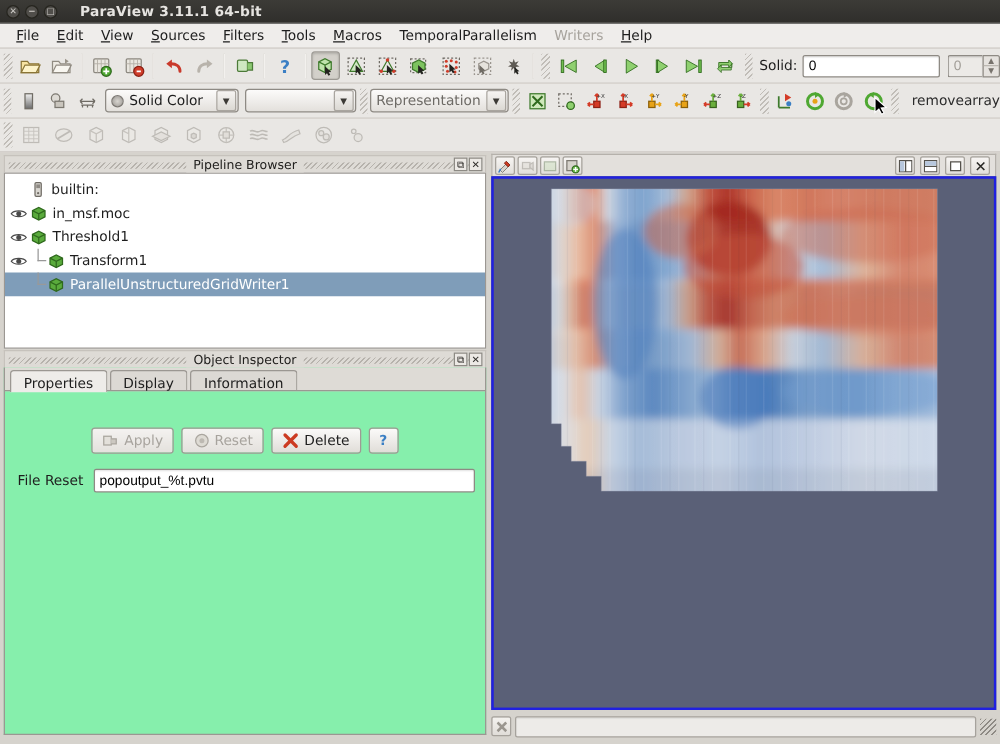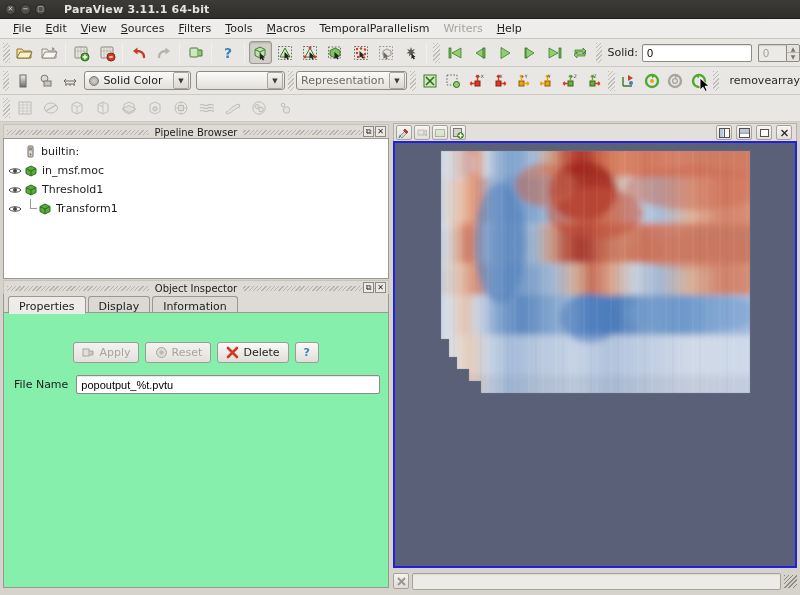--- a/index.html
+++ b/index.html
@@ -634,20 +634,31 @@
         <div class="pl-indent branch"></div>
         <div class="pl-icon">
           <svg width="14" height="14" viewBox="0 0 14 14">
             <path d="M2 4.5l5-2.5 5 2.5v5l-5 2.5-5-2.5z" fill="#5aab3c" stroke="#2f6a1d"></path>
             <path d="M2 4.5l5 2.5 5-2.5M7 7v5" stroke="#2f6a1d" fill="none"></path>
           </svg>
           </div>
         <div class="pl-label">Transform1</div>
       </div>
 
+      <div class="pl-row selected">
+        <div class="pl-eye"></div>
+        <div class="pl-indent last"></div>
+        <div class="pl-icon">
+          <svg width="14" height="14" viewBox="0 0 14 14">
+            <path d="M2 4.5l5-2.5 5 2.5v5l-5 2.5-5-2.5z" fill="#5aab3c" stroke="#2f6a1d"></path>
+            <path d="M2 4.5l5 2.5 5-2.5M7 7v5" stroke="#2f6a1d" fill="none"></path>
+          </svg>
+          </div>
+        <div class="pl-label">ParallelUnstructuredGridWriter1</div>
+      </div>
 
     </div>
   </div>
 
   <div class="panel" id="inspectorPanel">
     <div class="dockhdr">
       <div class="hatch"></div>
       <div class="lbl">Object Inspector</div>
       <div class="dockbtns">
         <div class="dockbtn">⧉</div>
@@ -681,21 +692,21 @@
             <path d="M2 2l9 9M11 2l-9 9" stroke="#cc3b22" stroke-width="2.6" stroke-linecap="round"></path>
           </svg>
           <span>Delete</span>
         </div>
         <div class="pbtn help">
           <span style="color:#3b7fc4;font-weight:bold;">?</span>
         </div>
       </div>
 
       <div class="fieldrow">
-        <label>File Name</label>
+        <label>File Reset</label>
         <input class="finput" value="popoutput_%t.pvtu" style="">
       </div>
     </div>
   </div>
 
   <div id="renderDock">
     <div class="rvtoolbar">
       <div class="rvbtn">
         <svg width="12" height="12" viewBox="0 0 12 12">
           <path d="M2 9l5-5 2 2-5 5z" fill="#d8d4cd" stroke="#7c7870" stroke-width=".7"></path>

